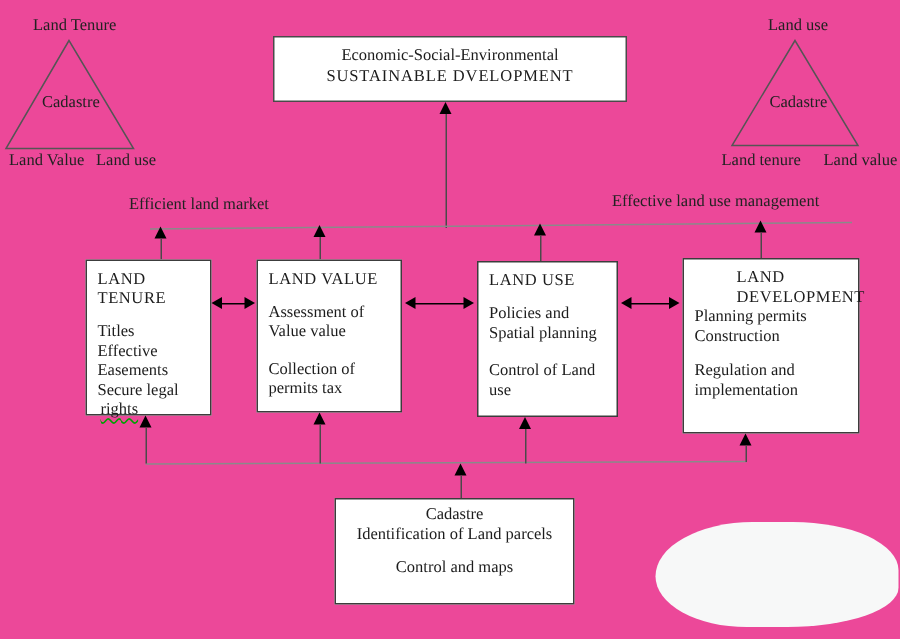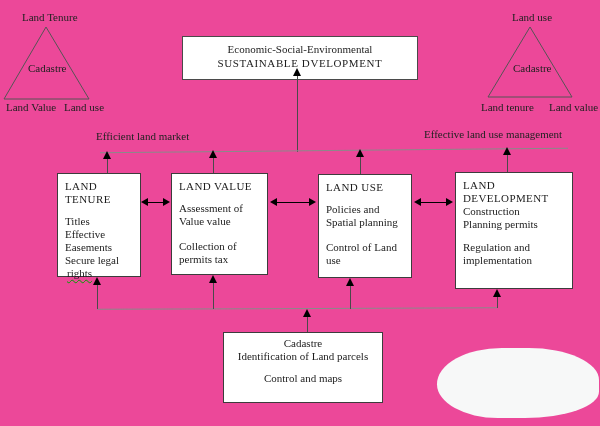--- a/index.html
+++ b/index.html
@@ -50,31 +50,31 @@
   <div class="lbl" style="left:64px;top:101px;">Land use</div>
 
   <svg class="abs" style="left:484px;top:14px;" width="94" height="90">
     <polygon points="46,13 4,83 88,83" fill="none" stroke="#555" stroke-width="1"></polygon>
   </svg>
   <div class="lbl" style="left:512px;top:11px;">Land use</div>
   <div class="lbl" style="left:513px;top:62px;">Cadastre</div>
   <div class="lbl" style="left:481px;top:101px;">Land tenure</div>
   <div class="lbl" style="left:549px;top:101px;">Land value</div>
 
-  <div class="topbox" style="left:182px;top:36px;width:236px;height:44px;">
+  <div class="topbox" style="left:182px;top:24px;width:236px;height:44px;">
     <div>Economic-Social-Environmental</div>
     <div class="l2">SUSTAINABLE DVELOPMENT</div>
   </div>
 
   <span class="arr-up" style="left:293px;top:68px;"></span>
   <div class="vline" style="left:297px;top:76px;height:76px;"></div>
 
   <div class="hline" style="left:100px;top:150px;width:468px;transform:rotate(-0.55deg);"></div>
-  <div class="lbl" style="left:96px;top:130px;">Efficient land market</div>
-  <div class="lbl" style="left:424px;top:128px;">Effective land use management</div>
+  <div class="lbl" style="left:86px;top:130px;">Efficient land market</div>
+  <div class="lbl" style="left:408px;top:128px;">Effective land use management</div>
 
   <span class="arr-up" style="left:103px;top:151px;"></span>
   <div class="vline" style="left:107px;top:159px;height:14px;"></div>
   <span class="arr-up" style="left:209px;top:150px;"></span>
   <div class="vline" style="left:213px;top:158px;height:15px;"></div>
   <span class="arr-up" style="left:356px;top:149px;"></span>
   <div class="vline" style="left:360px;top:157px;height:17px;"></div>
   <span class="arr-up" style="left:503px;top:147px;"></span>
   <div class="vline" style="left:507px;top:155px;height:17px;"></div>
 
@@ -93,23 +93,23 @@
     <p>Collection of permits tax</p>
   </div>
 
   <div class="fbox" style="left:318px;top:174px;width:94px;height:104px;">
     <div class="title">LAND USE</div>
     <p>Policies and Spatial planning</p>
     <p>Control of Land use</p>
   </div>
 
   <div class="fbox" style="left:455px;top:172px;width:118px;height:117px;padding-right:26px;">
-    <div class="title" style="margin-bottom:0;">LAND DEVELOPMENT</div>
+    <div class="title" style="margin-bottom:0;margin-left:28px;">LAND DEVELOPMENT</div>
+    <div class="tight">Planning permits</div>
     <div class="tight">Construction</div>
-    <div class="tight">Planning permits</div>
     <p style="margin-top:10px;">Regulation and implementation</p>
   </div>
 
   <div class="darrow" style="left:141px;top:198px;width:29px;">
     <span class="hl"></span>
       <span class="shaft"></span>
       <span class="hr"></span>
   </div>
   <div class="darrow" style="left:270px;top:198px;width:46px;">
     <span class="hl"></span>

